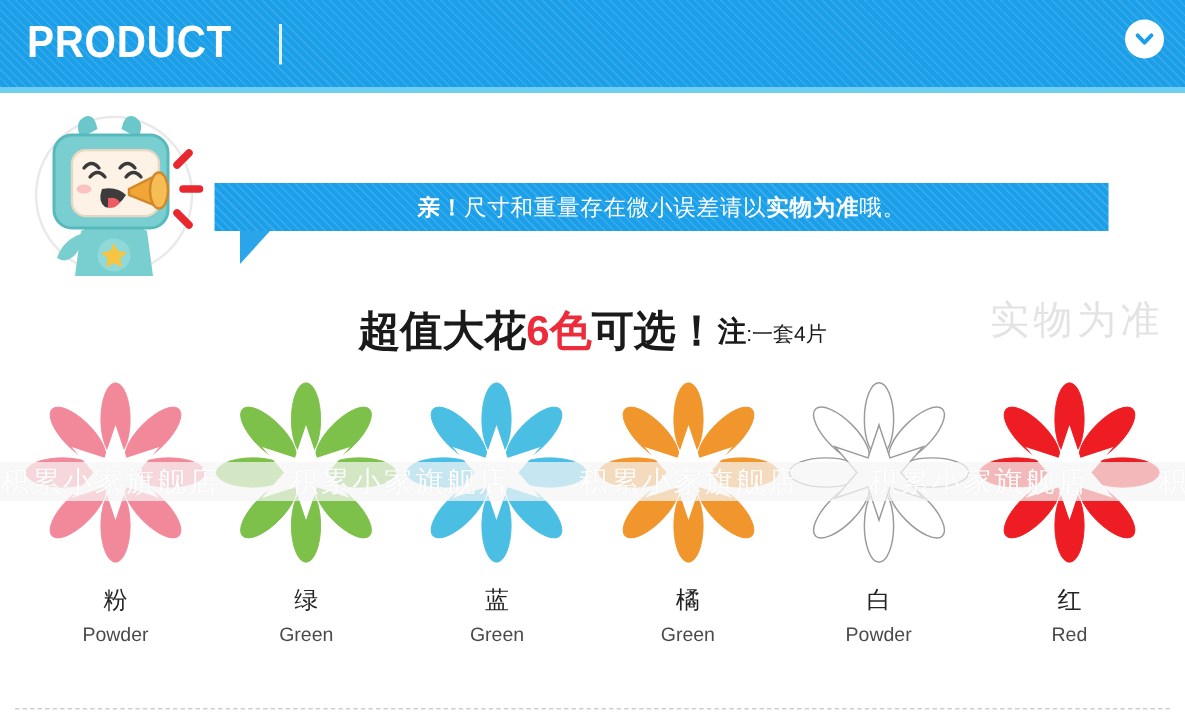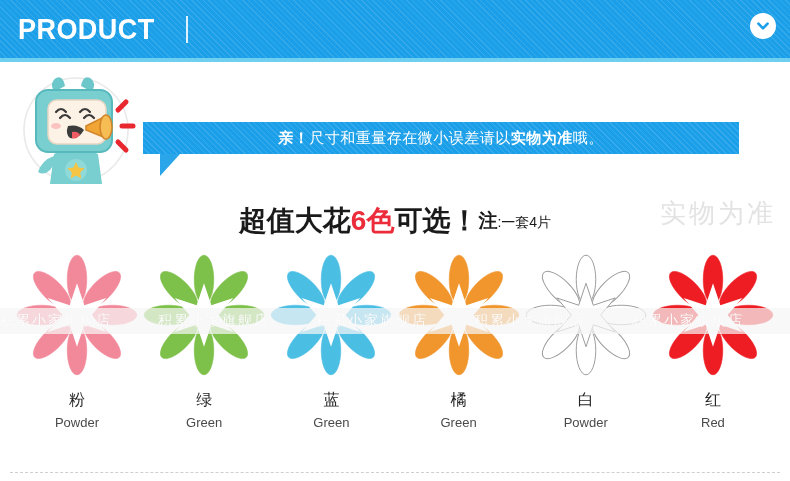--- a/index.html
+++ b/index.html
@@ -220,21 +220,21 @@
     width: 790px;
     height: 26px;
     background: rgba(245,245,245,0.72);
     display: flex;
     align-items: center;
     overflow: hidden;
     pointer-events: none;
     white-space: nowrap;
   }
   .wm-band span {
-    font-size: 14px;
+    font-size: 19px;
     color: rgba(255,255,255,0.92);
     letter-spacing: 2px;
     margin-right: 46px;
     text-shadow: 0 0 1px rgba(0,0,0,0.06);
   }
 
   
   .footer-rule {
     position: absolute;
     left: 10px;

